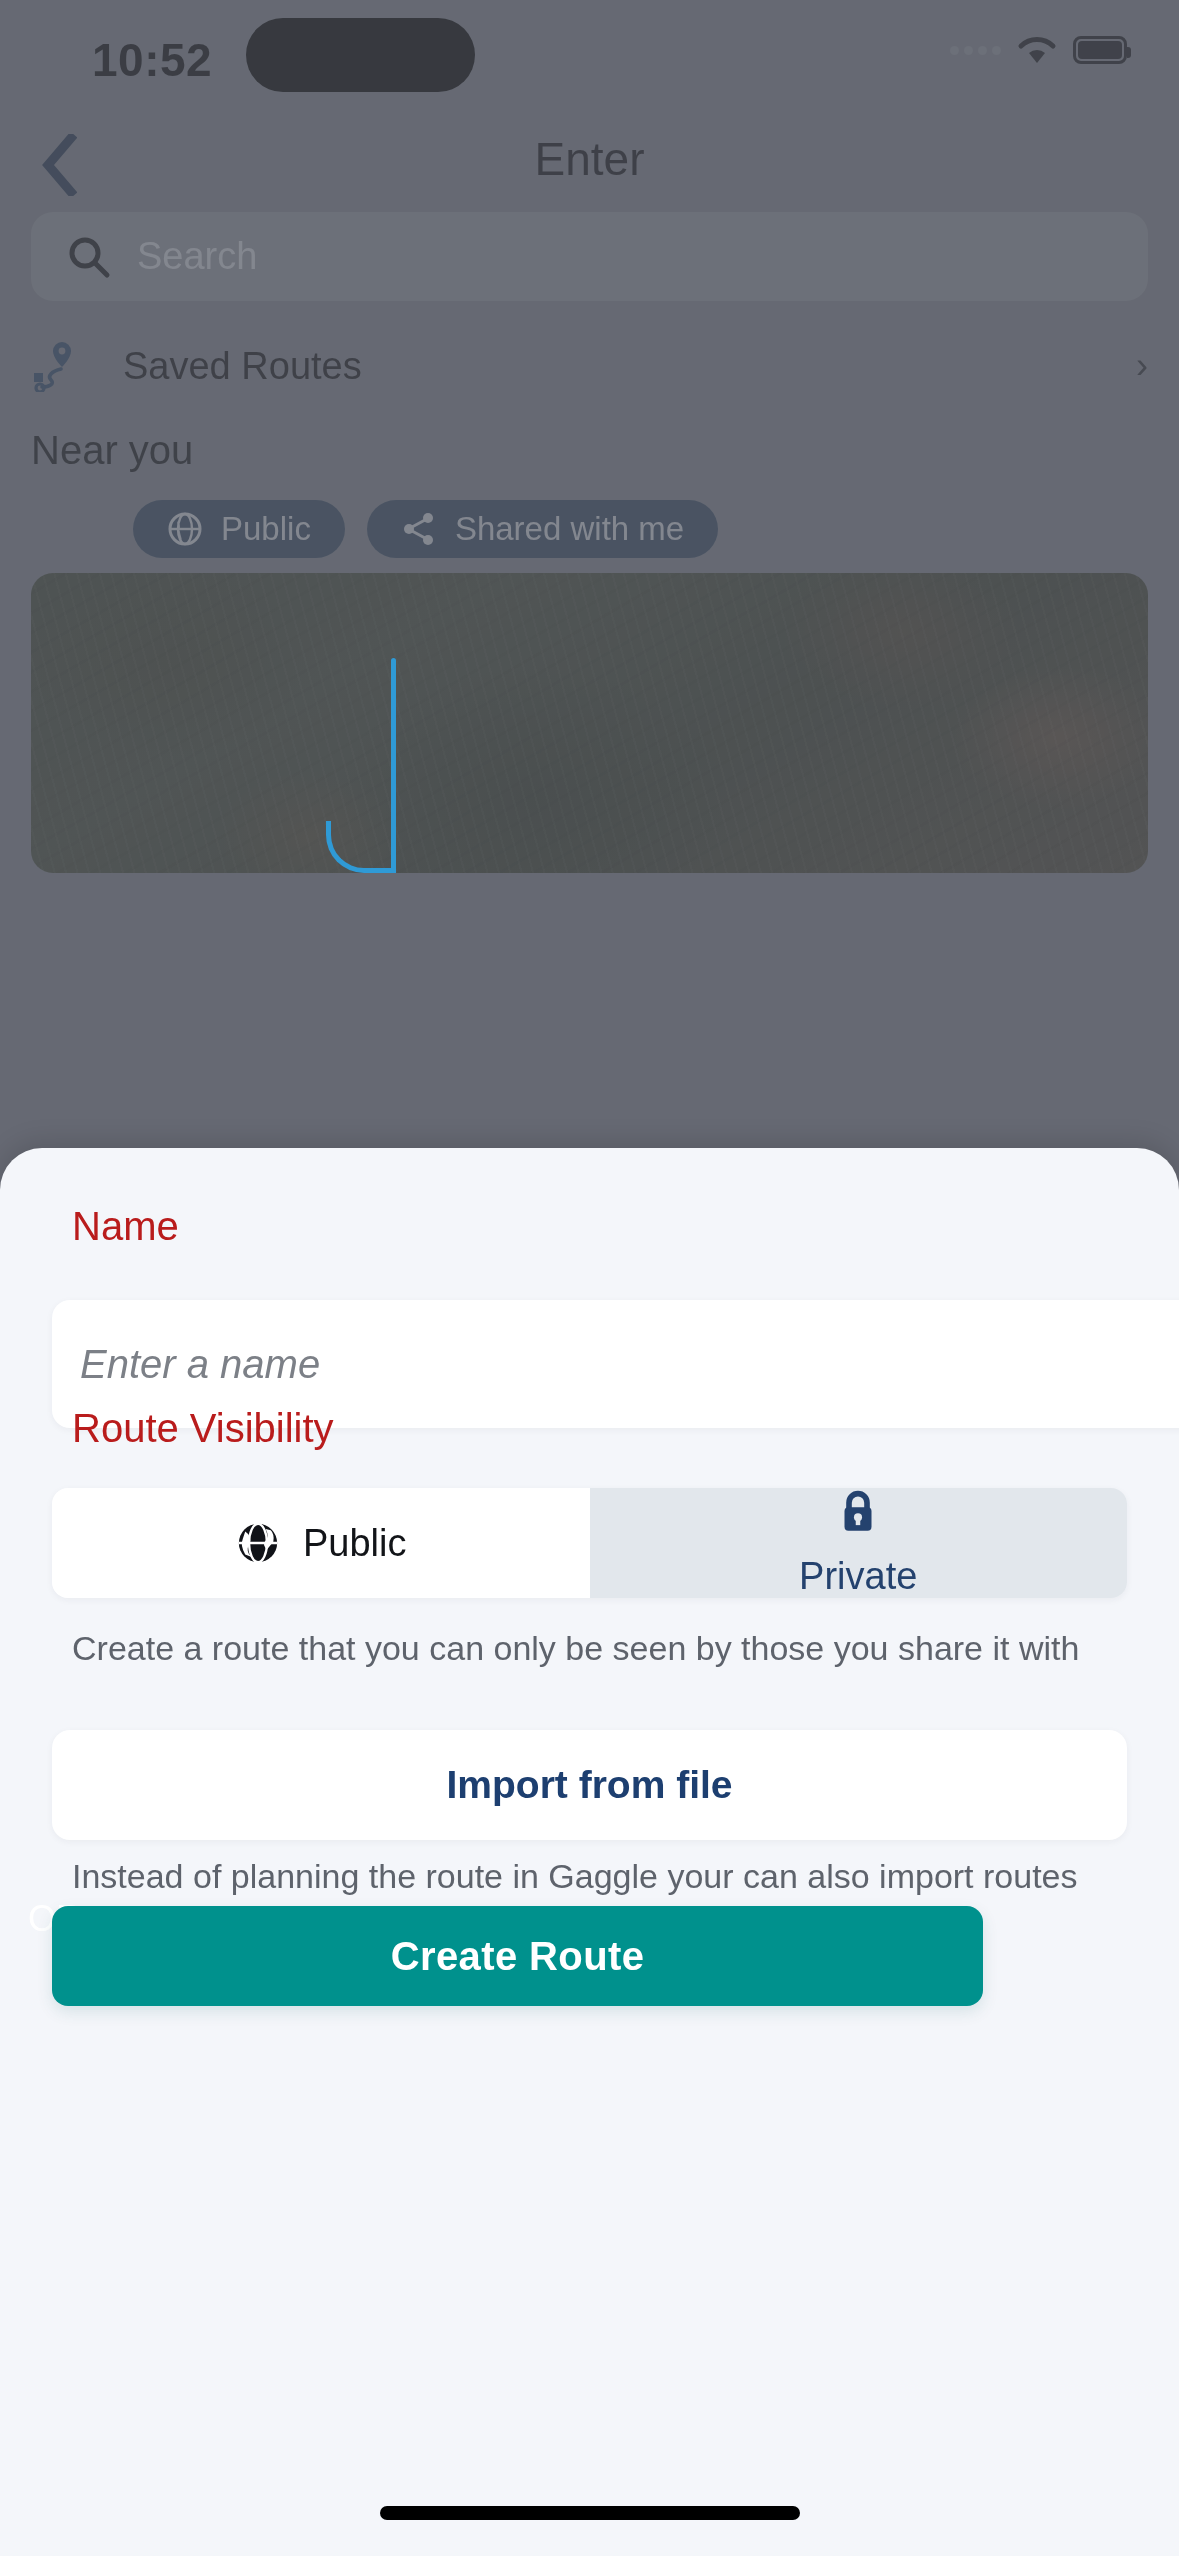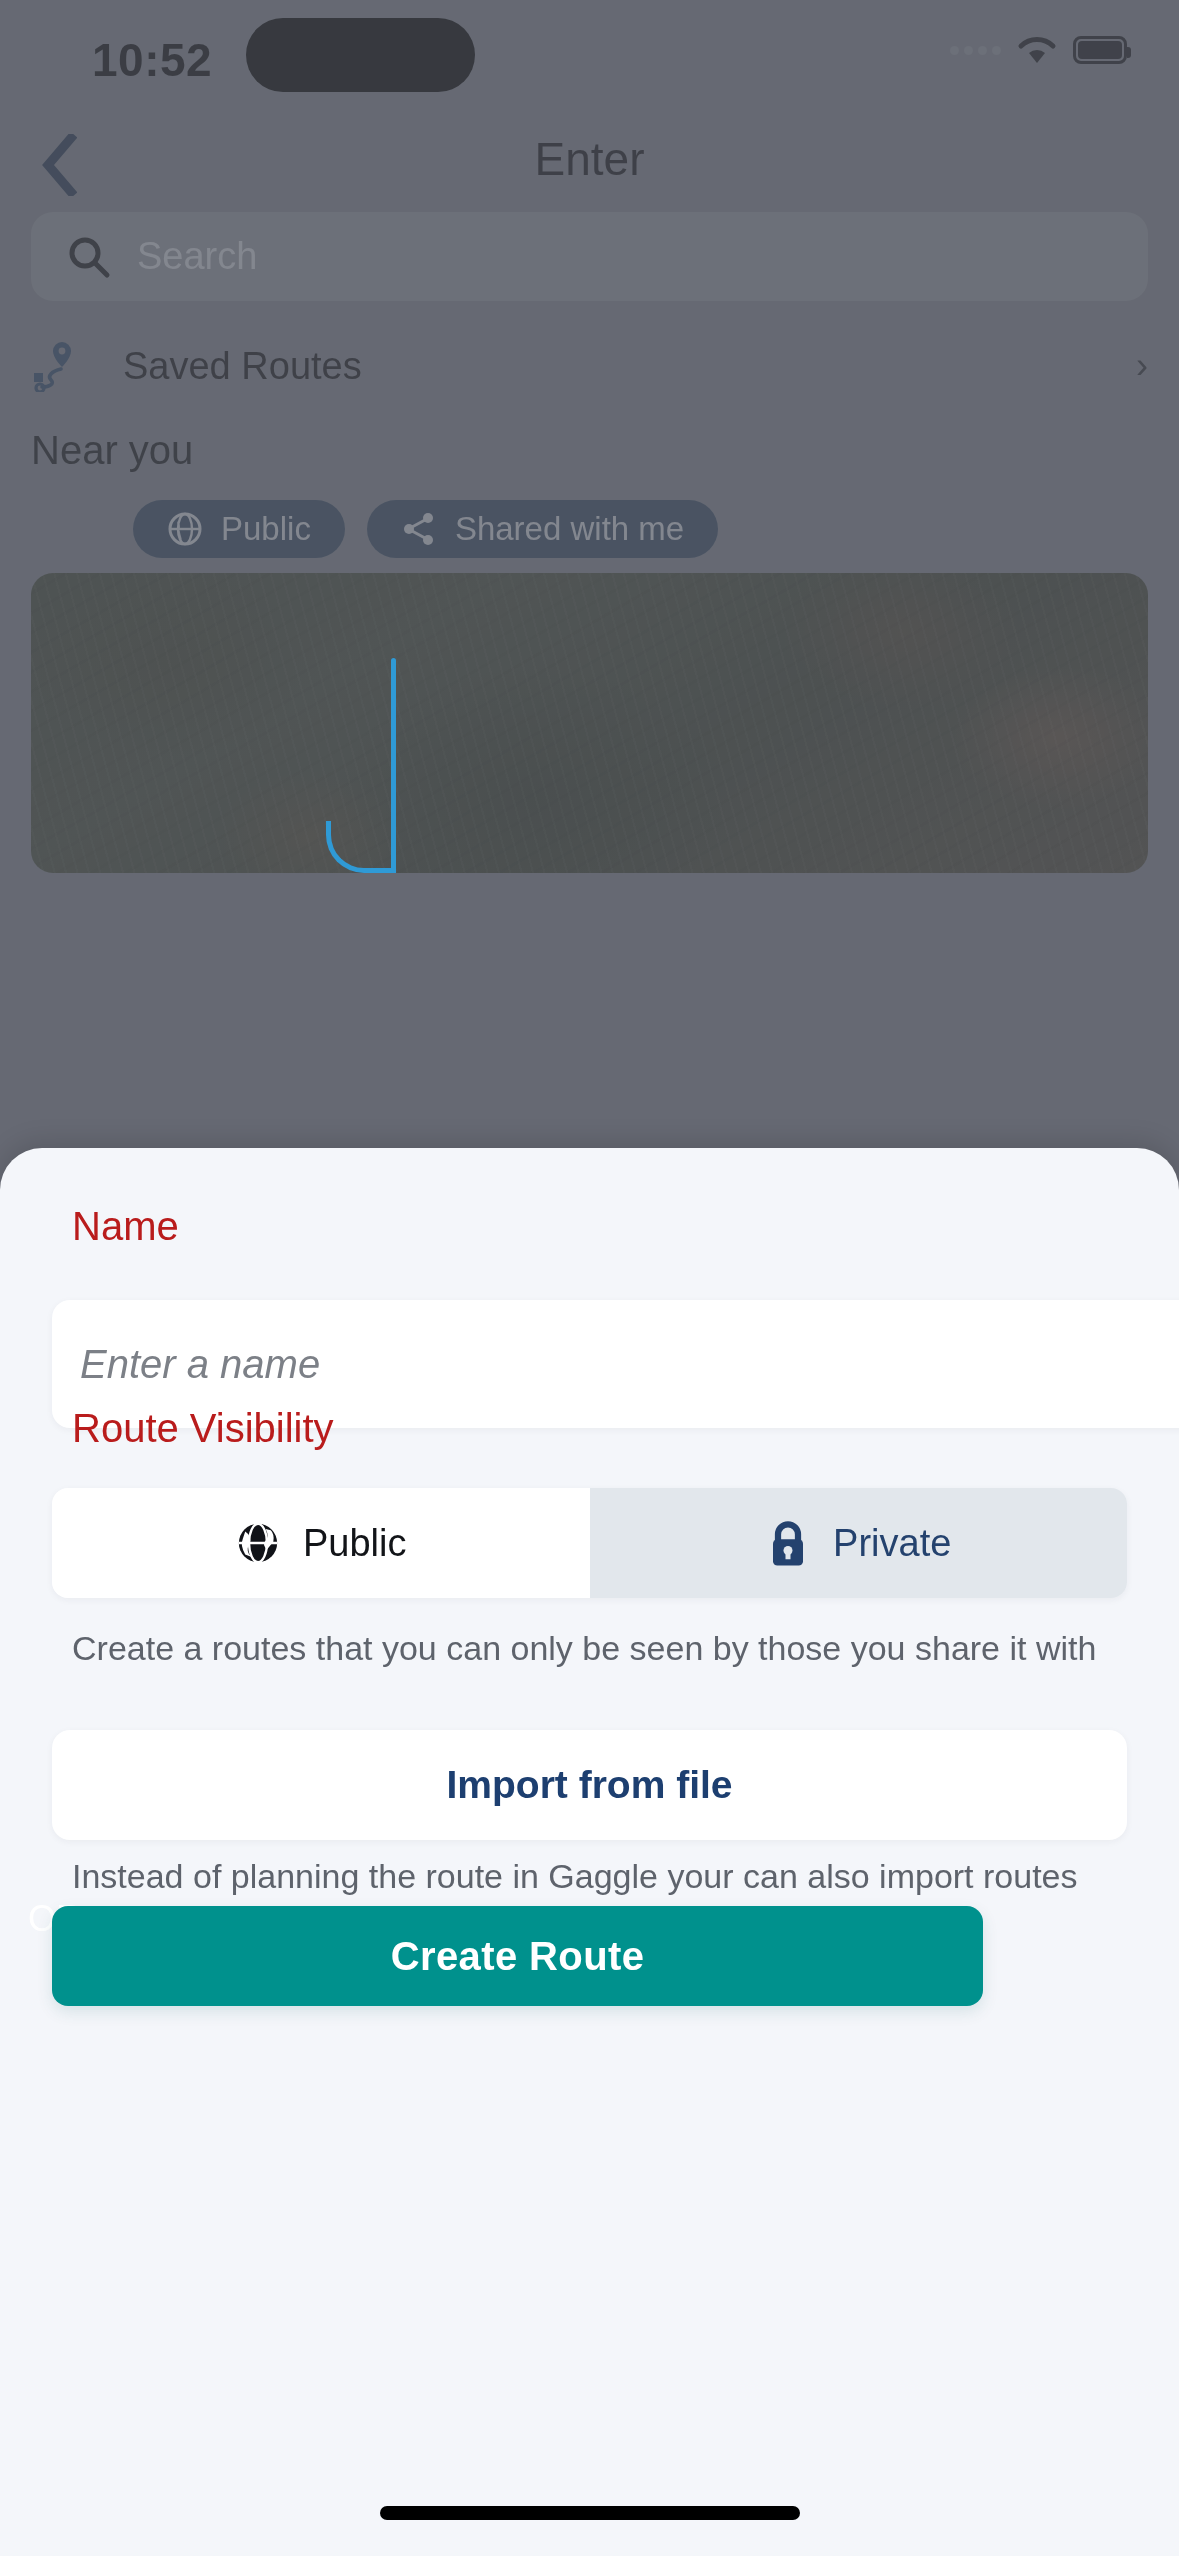--- a/index.html
+++ b/index.html
@@ -144,21 +144,21 @@
   .segmented {
     position:absolute; left:52px; top:340px; width:1075px; height:110px;
     border-radius:16px; overflow:hidden; display:flex;
     box-shadow:0 2px 7px rgba(32,40,60,0.05);
   }
   .seg {
     flex:1; display:flex; align-items:center; justify-content:center; gap:22px;
     font-size:38px;
   }
   .seg.public  { background:#ffffff; color:#121418; }
-  .seg.private { background:#e2e7ec; color:#24426e; }
+  .seg.private { background:#e2e7ec; color:#24426e;flex-direction:column; }
 
   .helper {
     position:absolute; left:72px; width:1030px;
     font-size:34px; line-height:1.33; color:#5e636c;
   }
   #helper-vis { top:478px; }
   #helper-imp { top:706px; }
 
   .import-btn {
     position:absolute; left:52px; top:582px; width:1075px; height:110px;
@@ -299,21 +299,21 @@
       <svg width="46" height="50" viewBox="0 0 36 40">
         <path d="M10 18 v-5 a8 8 0 0 1 16 0 v5" stroke="#24426e" stroke-width="5" fill="none"></path>
         <rect x="6" y="17" width="24" height="21" rx="3.5" fill="#24426e"></rect>
         <circle cx="18" cy="26" r="3.6" fill="#e2e7ec"></circle>
         <rect x="16" y="26" width="4" height="7" fill="#e2e7ec"></rect>
       </svg>
       <span>Private</span>
     </div>
   </div>
 
-  <div class="helper" id="helper-vis">Create a routes that you can only be seen by those you share it with</div>
+  <div class="helper" id="helper-vis">Create a route that you can only be seen by those you share it with</div>
 
   <button class="import-btn">Import from file</button>
 
   <div class="helper" id="helper-imp">Instead of planning the route in Gaggle your can also import routes from GPX files.</div>
 
   <div class="or-text">OR</div>
 
   <button class="create-btn">Create Route</button>
 
   <div class="home-indicator"></div>

